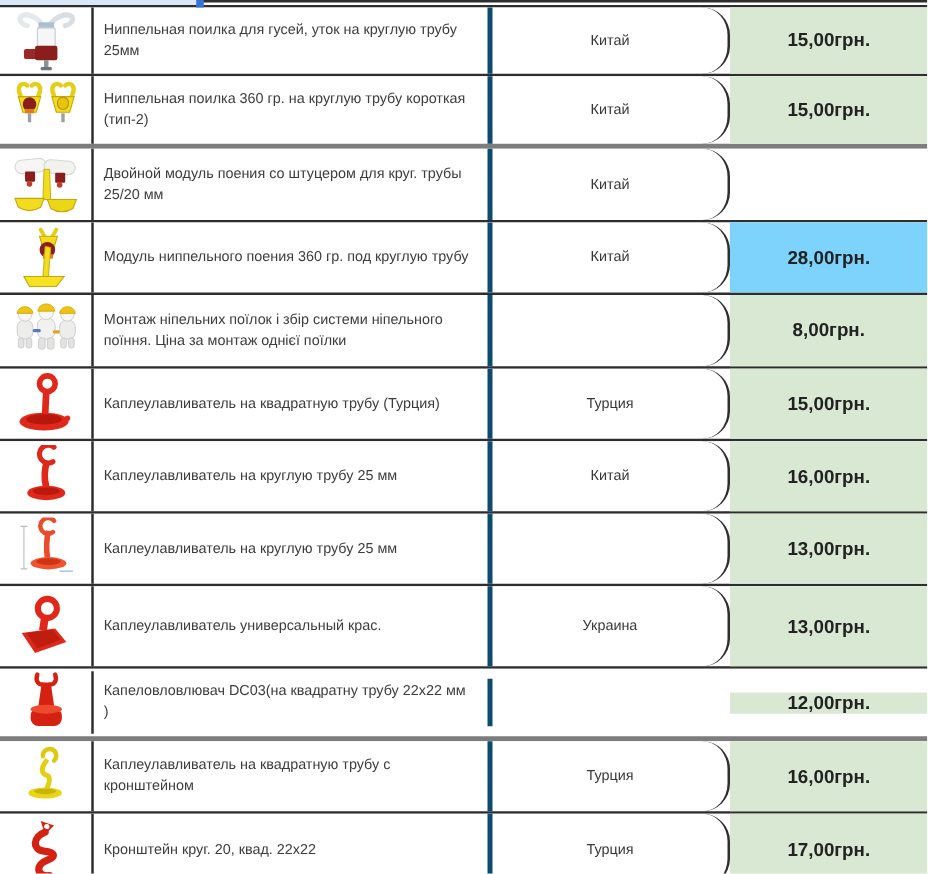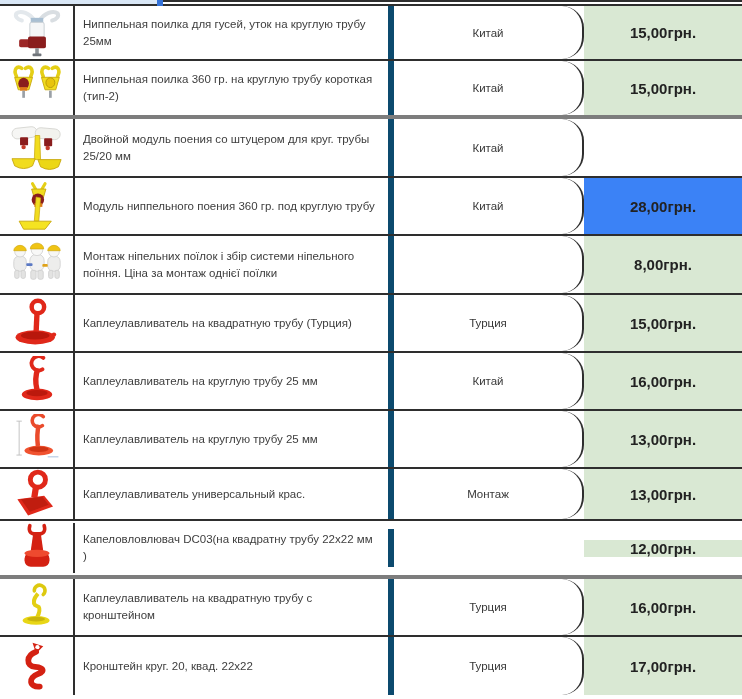--- a/index.html
+++ b/index.html
@@ -31,21 +31,21 @@
   }
   .c-img{
     width:75px;flex:0 0 75px;
     border-right:2px solid #2e2e2e;
     justify-content:center;
     overflow:hidden;
   }
   .c-img svg{display:block;width:62px;height:50px;}
   .c-desc{
     width:319px;flex:0 0 319px;
-    border-right:6px solid #0c4a6e;
+    border-right:4px solid #0c4a6e;
     padding:2px 12px 2px 8px;
     font-size:11.5px;line-height:1.45;
     color:#3d3d3d;
   }
   .c-country{
     width:190px;flex:0 0 190px;
     border-right:2px solid #2e2e2e;
     justify-content:center;text-align:center;
     font-size:11.5px;color:#383838;border-radius:22px;
   }
@@ -157,21 +157,21 @@
   <path d="M12 45 h36 l-7 9 h-24 z" fill="#f5e321" stroke="#c7a60b"></path>
             </svg>
           </span>
         </div>
         <div class="cell c-desc">
           <span>Модуль ниппельного поения 360 гр. под круглую трубу</span>
         </div>
         <div class="cell c-country">
           <span>Китай</span>
         </div>
-        <div class="cell c-price" style="background: #3b82f6;">
+        <div class="cell c-price" style="background: #7dd3fc;">
           <span>28,00грн.</span>
         </div>
       </div>
       <div class="row" style="height: 59px;">
         <div class="cell c-img">
           <span>
             <svg viewBox="0 0 64 56">
   <g stroke="#c9c9c9" stroke-width="0.8">
   <g transform="translate(13 7)">
                   <rect x="-7" y="11" width="14" height="17" rx="6" fill="#ededec"></rect>
@@ -271,36 +271,36 @@
         <div class="cell c-desc">
           <span>Каплеулавливатель на круглую трубу 25 мм</span>
         </div>
         <div class="cell c-country">
           <span></span>
         </div>
         <div class="cell c-price" style="background: rgb(217, 232, 211);">
           <span>13,00грн.</span>
         </div>
       </div>
-      <div class="row" style="height: 52px;">
+      <div class="row" style="height: 66px;">
         <div class="cell c-img">
           <span>
             <svg viewBox="0 0 64 56">
   <circle cx="33" cy="12" r="8.5" fill="none" stroke="#e0281a" stroke-width="5.5"></circle>
   <path d="M31 19 l-2 13" stroke="#e0281a" stroke-width="7"></path>
   <path d="M10 34 L40 30 L50 42 L22 52 Z" fill="#e0281a"></path>
   <path d="M14 34 L38 31 L45 40 L24 48 Z" fill="#c01d0f"></path>
             </svg>
           </span>
         </div>
         <div class="cell c-desc">
           <span>Каплеулавливатель  универсальный  крас.</span>
         </div>
         <div class="cell c-country">
-          <span>Монтаж</span>
+          <span>Украина</span>
         </div>
         <div class="cell c-price" style="background: rgb(217, 232, 211);">
           <span>13,00грн.</span>
         </div>
       </div>
       <div class="row divider-after" style="height: 58px; align-items: center;">
         <div class="cell c-img">
           <span>
             <svg viewBox="0 0 64 56">
   <path d="M24 3 c-2 6 1 9 5 9 M40 3 c2 6 -1 9 -5 9" fill="none" stroke="#d42112" stroke-width="4" stroke-linecap="round"></path>

